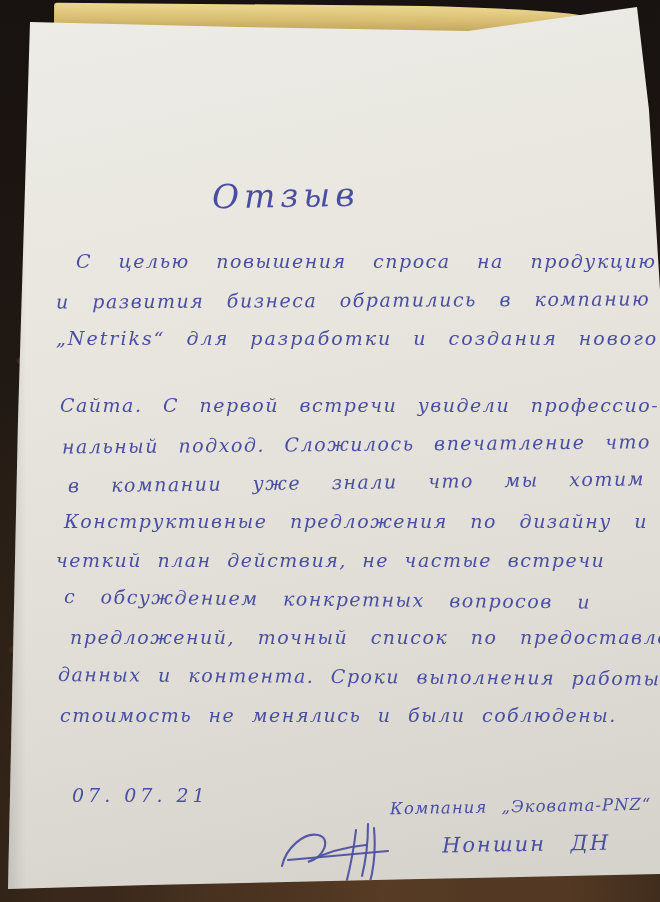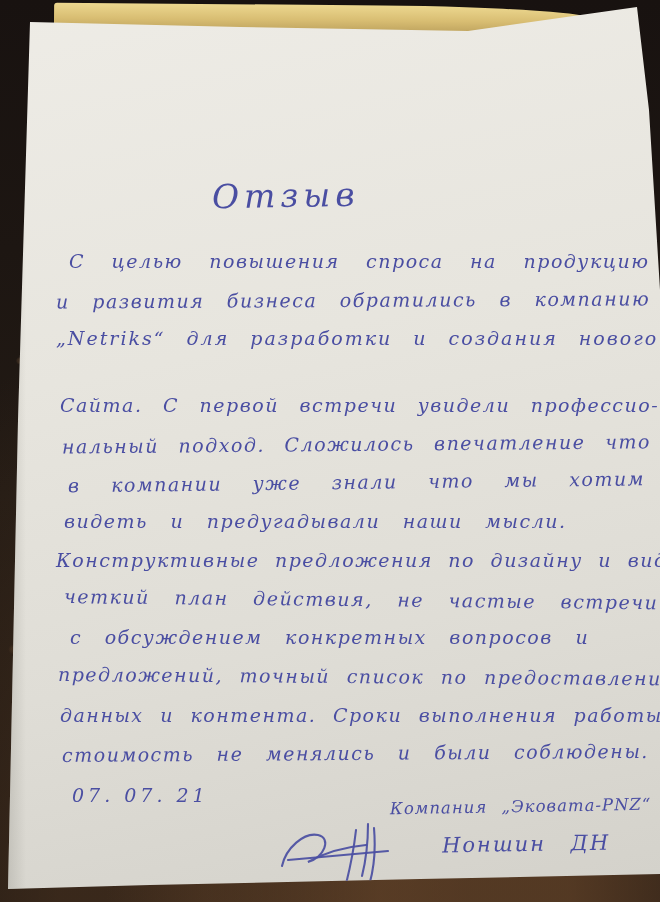--- a/index.html
+++ b/index.html
@@ -45,21 +45,21 @@
   .title{
     position:absolute;left:212px;top:176px;
     font-size:33px;font-style:italic;letter-spacing:5px;
     transform:rotate(-1deg);
   }
   .body-text{position:absolute;left:56px;top:242px;width:560px;}
   .line{
     height:38.7px;line-height:38.7px;white-space:nowrap;
     font-size:19px;font-style:italic;letter-spacing:1.5px;word-spacing:12px;
   }
-  .line:nth-child(1){margin-left:13px;word-spacing:19px;}
+  .line:nth-child(1){margin-left:20px;word-spacing:19px;}
   .line:nth-child(2){word-spacing:15px;transform:rotate(-.3deg);}
   .line:nth-child(3){word-spacing:13px;letter-spacing:2px;text-align:right;}
   .line:nth-child(4){margin-left:4px;word-spacing:13px;margin-top:28px;}
   .line:nth-child(5){margin-left:6px;word-spacing:12px;transform:rotate(-.5deg);}
   .line:nth-child(6){margin-left:12px;word-spacing:23px;transform:rotate(-.7deg);}
   .line:nth-child(7){margin-left:8px;word-spacing:15px;}
   .line:nth-child(8){word-spacing:8px;}
   .line:nth-child(9){margin-left:8px;word-spacing:17px;transform:rotate(.6deg);}
   .line:nth-child(10){margin-left:14px;word-spacing:15px;}
   .line:nth-child(11){margin-left:2px;word-spacing:9px;transform:rotate(.4deg);}
@@ -93,21 +93,20 @@
 
     <div class="title ink">Отзыв</div>
 
     <div class="body-text ink">
       <div class="line">С целью повышения спроса на продукцию</div>
       <div class="line">и развития бизнеса обратились в компанию</div>
       <div class="line">„Netriks“ для разработки и создания нового</div>
       <div class="line">Сайта. С первой встречи увидели профессио-</div>
       <div class="line">нальный подход. Сложилось впечатление что</div>
       <div class="line">в компании уже знали что мы хотим</div>
-      <div class="line">видеть и предугадывали наши мысли.</div>
       <div class="line">Конструктивные предложения по дизайну и виду,</div>
       <div class="line">четкий план действия, не частые встречи</div>
       <div class="line">с обсуждением конкретных вопросов и</div>
       <div class="line">предложений, точный список по предоставлению</div>
       <div class="line">данных и контента. Сроки выполнения работы и</div>
       <div class="line">стоимость не менялись и были соблюдены.</div>
     </div>
 
     <div class="date ink">07. 07. 21</div>
 

